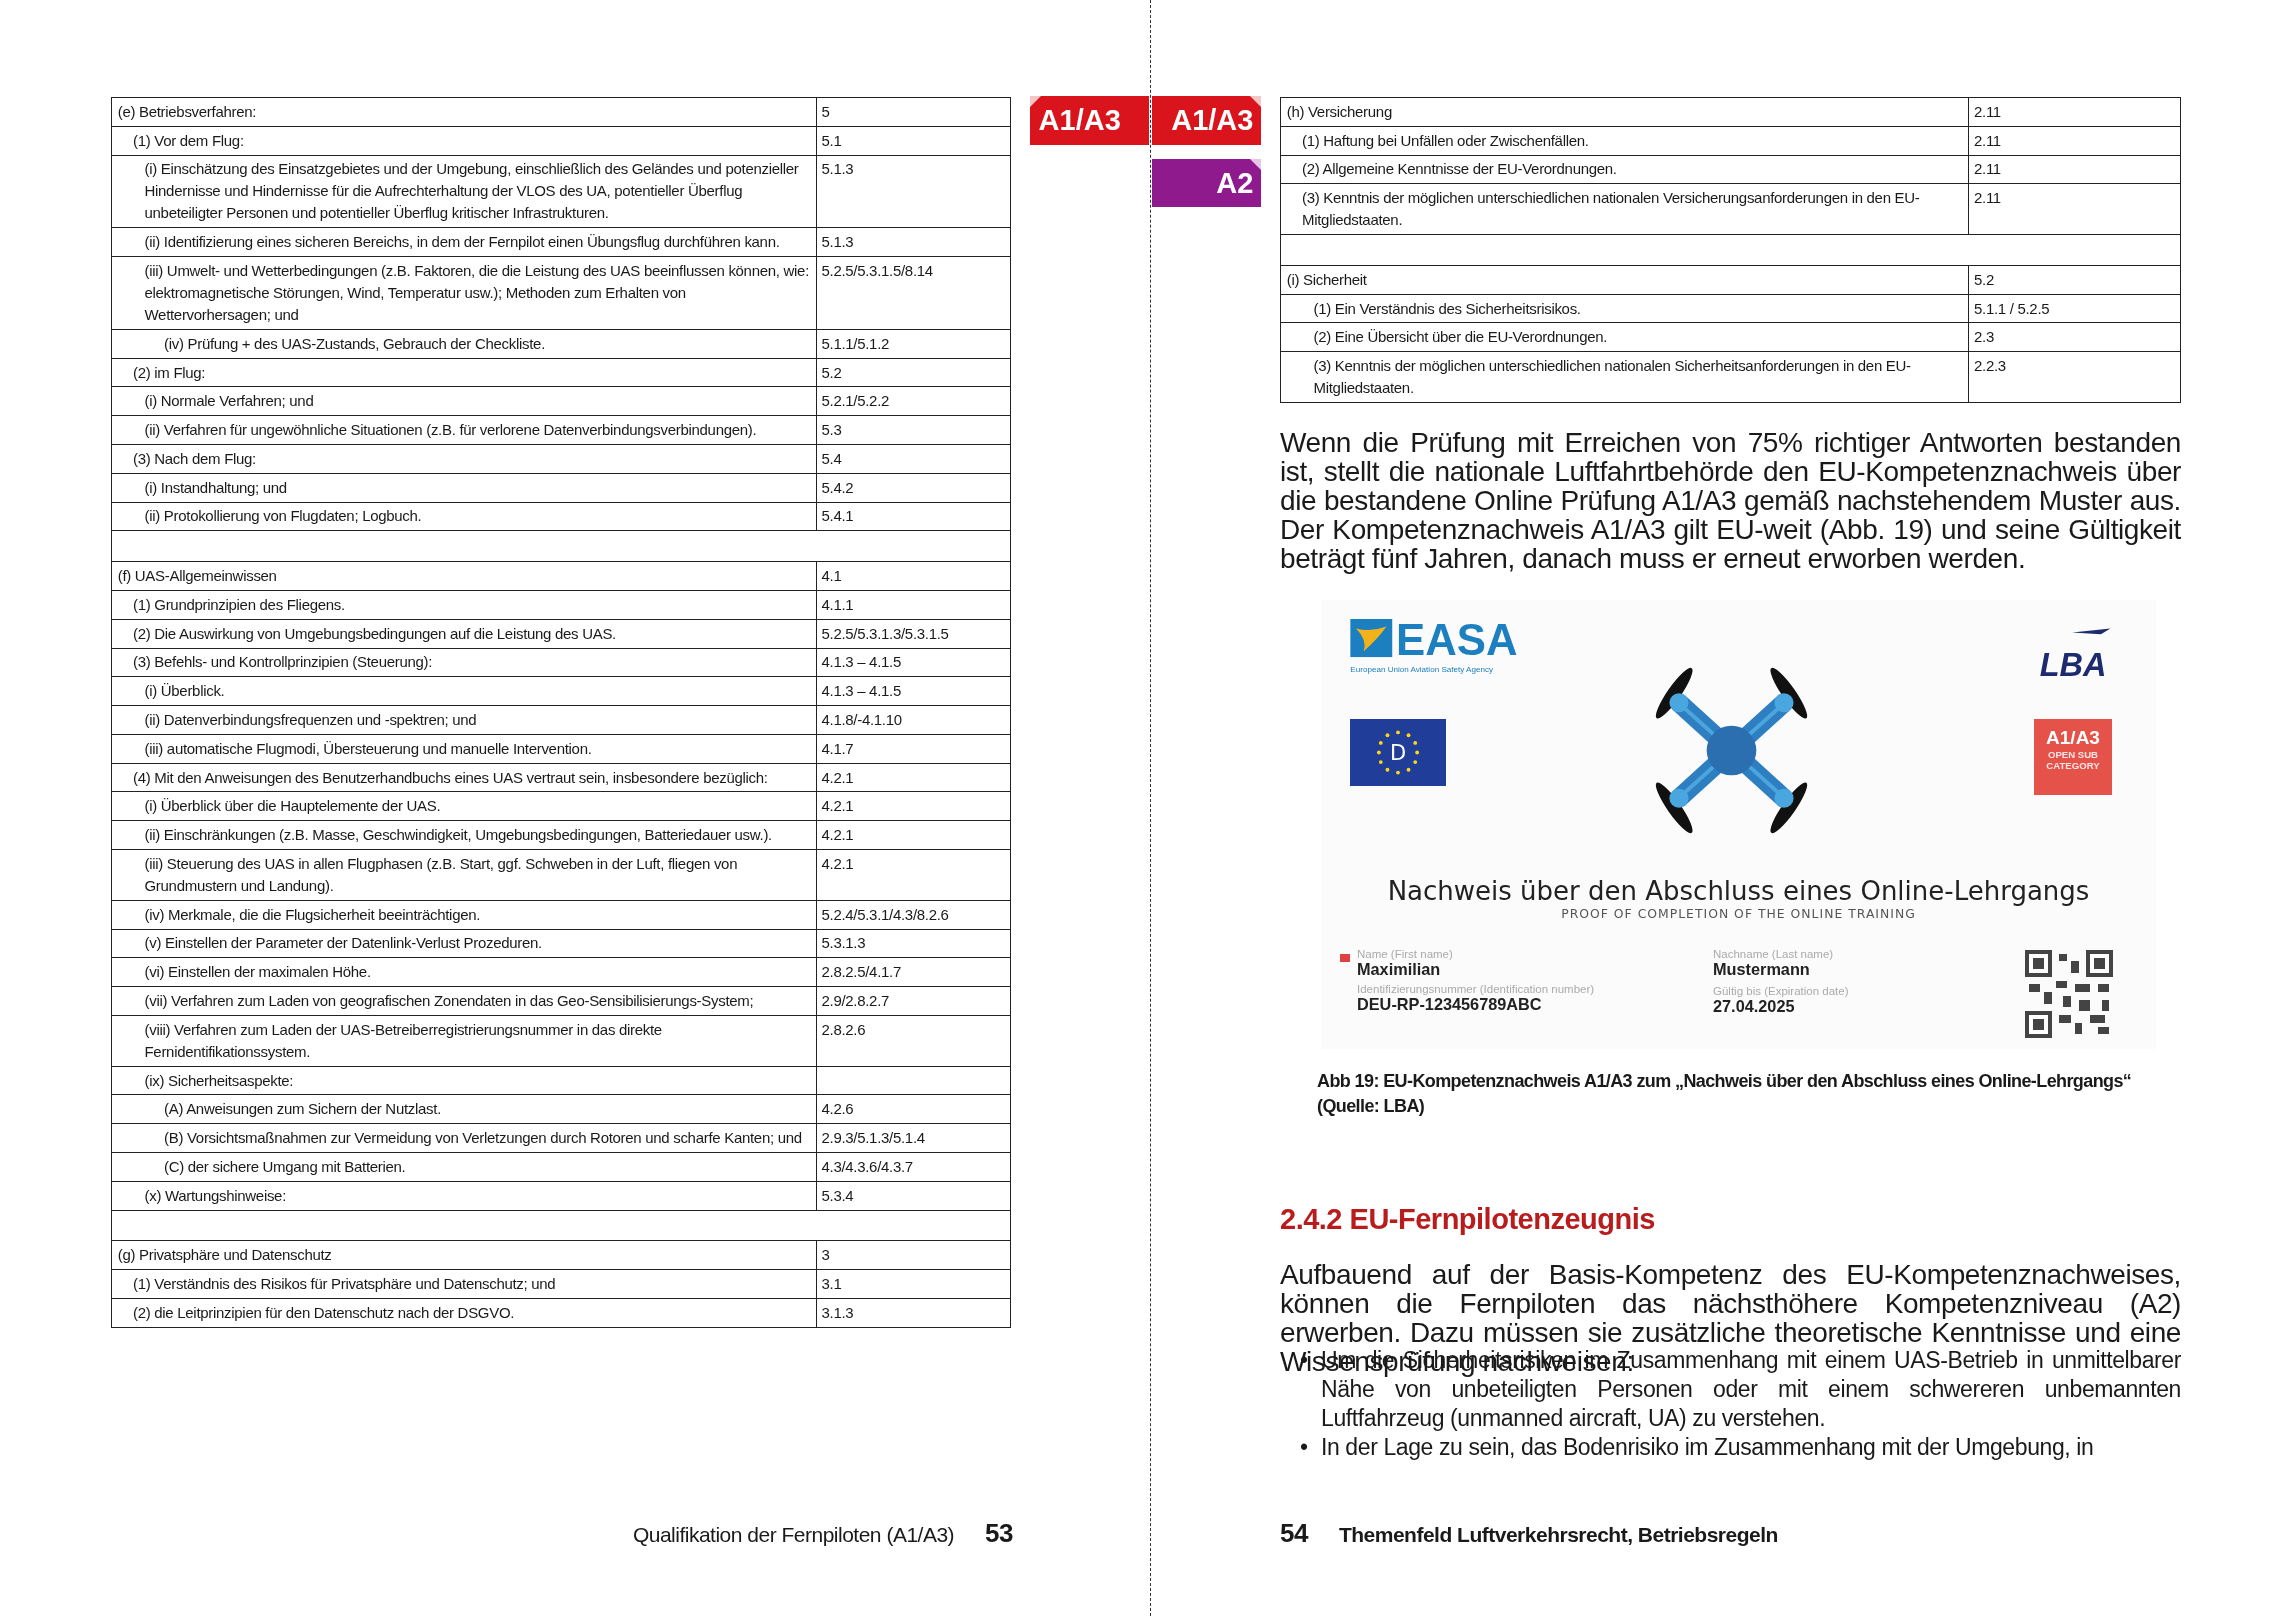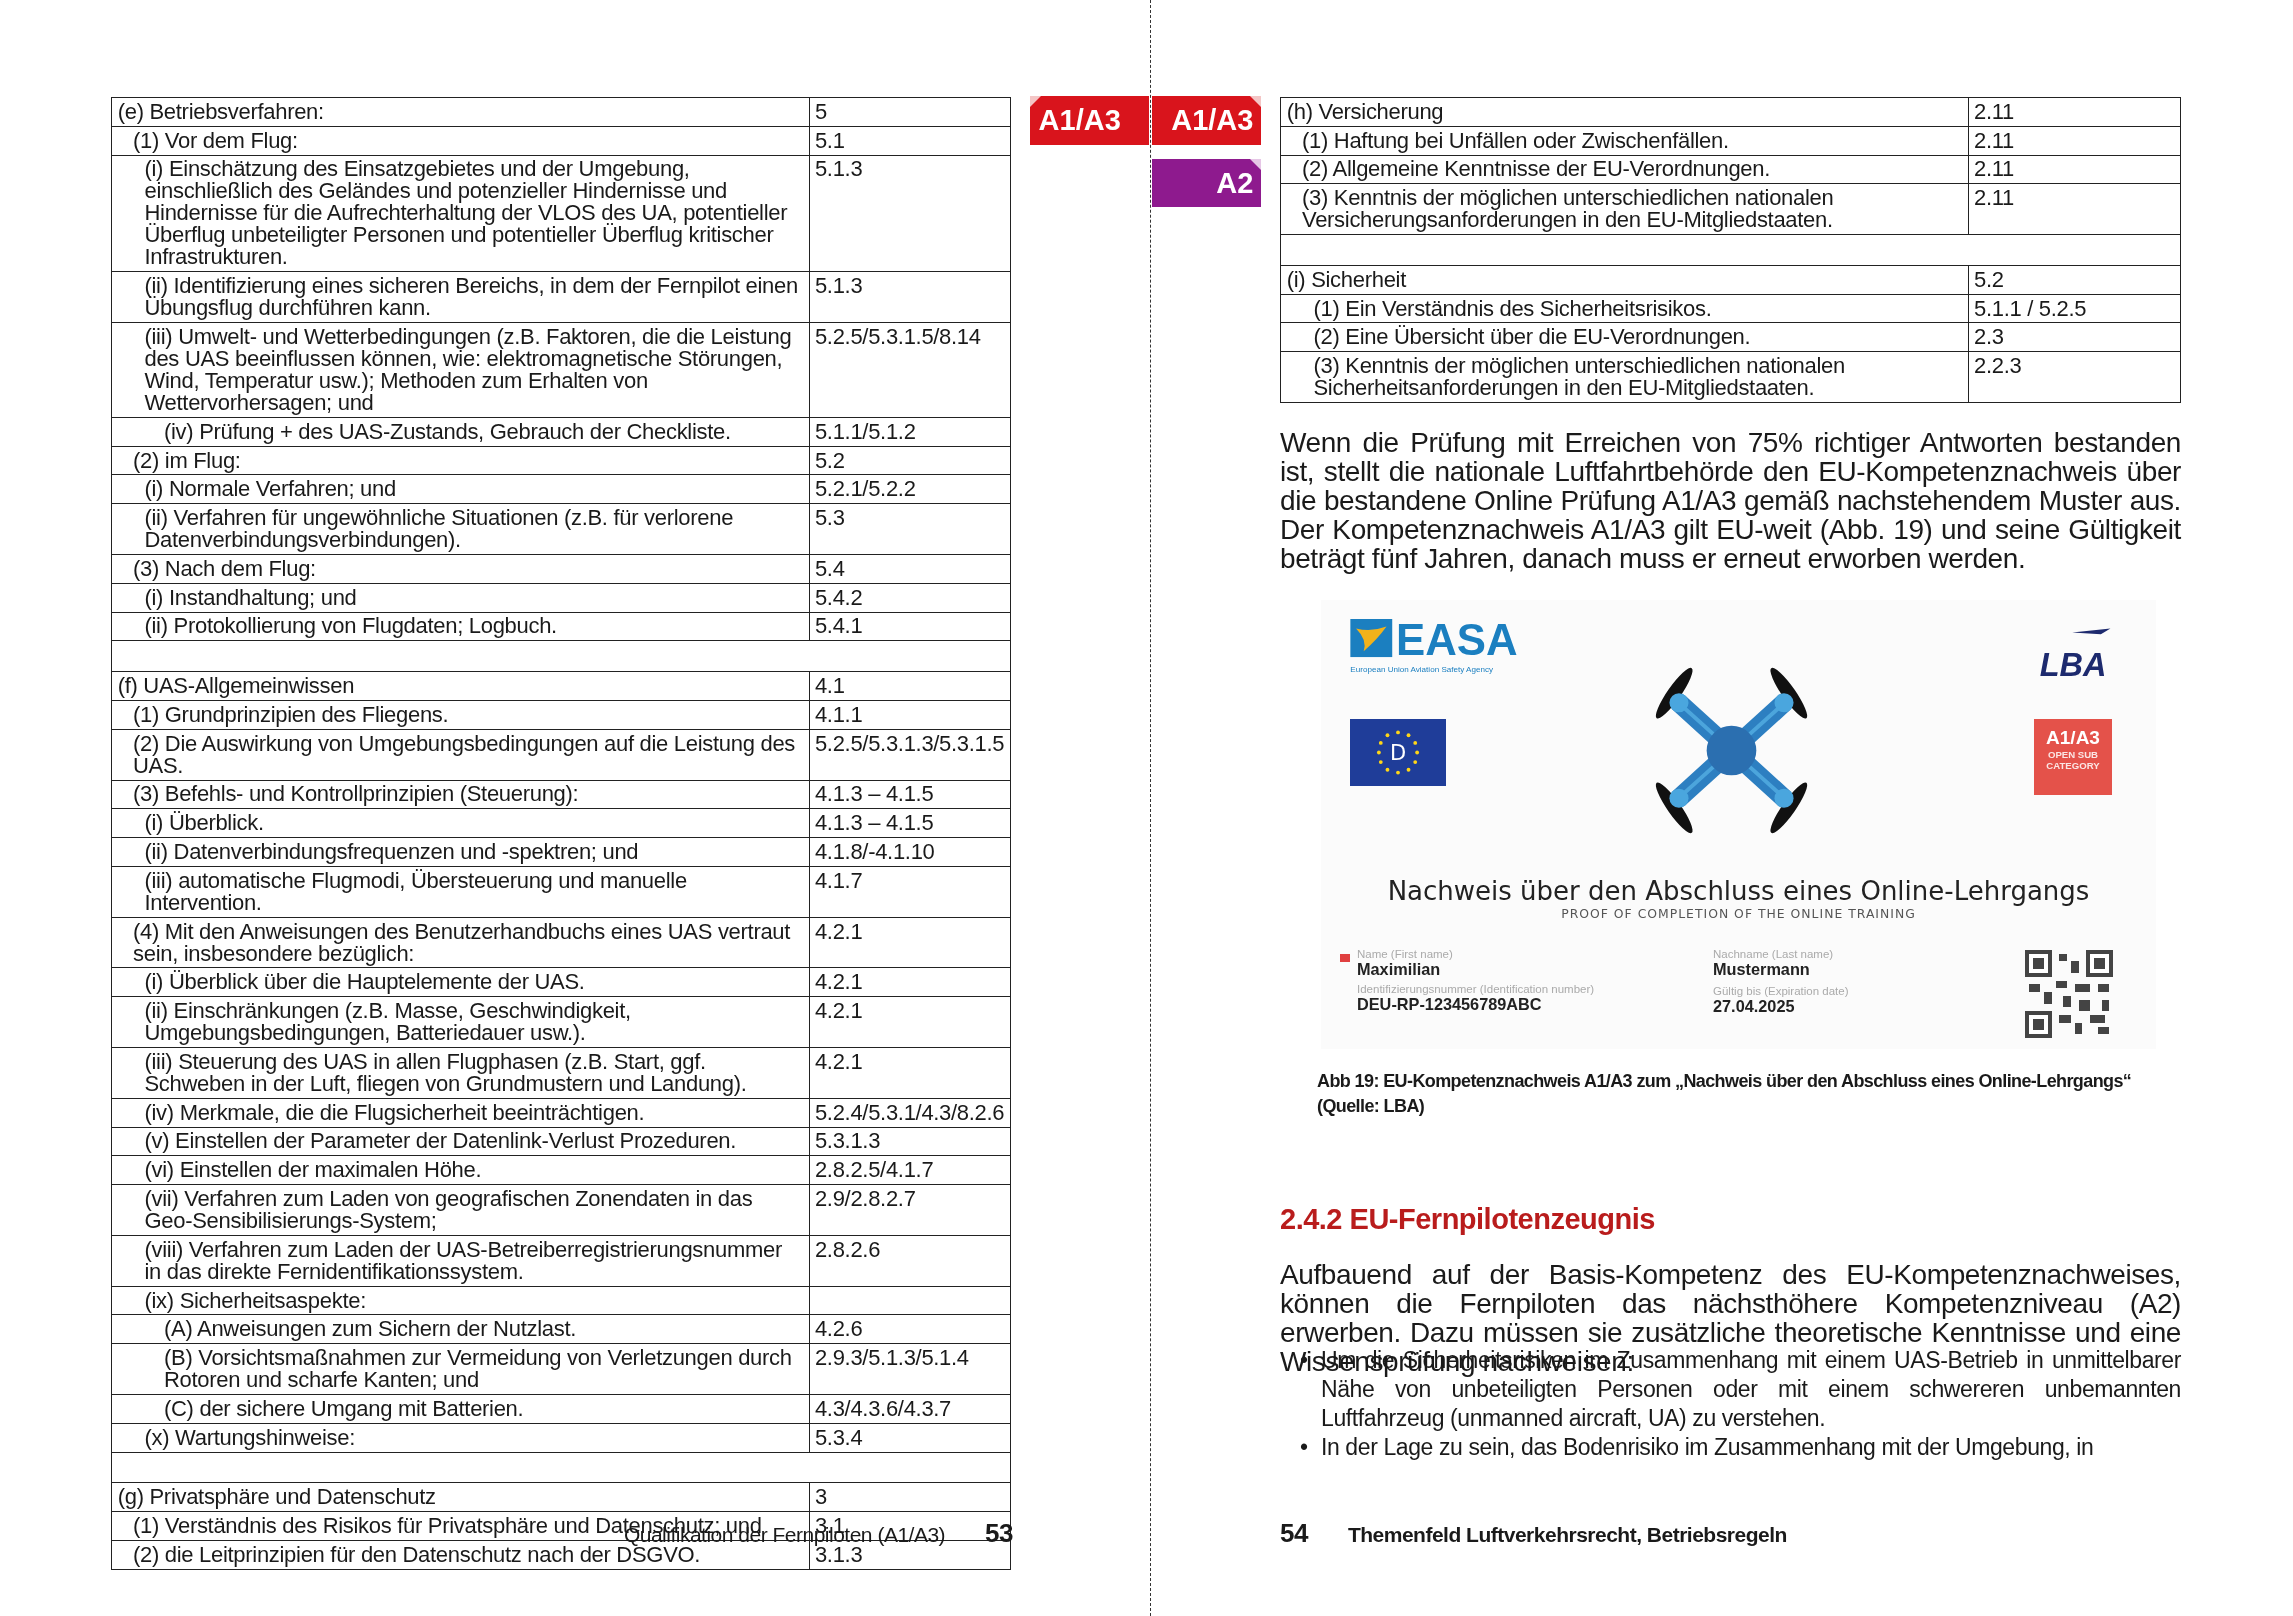--- a/index.html
+++ b/index.html
@@ -1,18 +1,18 @@
 <!DOCTYPE html>
 <html><head>
 <meta charset="utf-8">
 <style>
   html,body{margin:0;padding:0;background:#fff;}
   body{width:2293px;height:1616px;position:relative;overflow:hidden;font-family:"Liberation Sans",sans-serif;color:#1a1a1a;}
   .spine{position:absolute;left:1150px;top:0;height:1616px;border-left:1.9px dashed #333;}
-  table.req{position:absolute;border-collapse:collapse;font-family:"Liberation Sans",sans-serif;font-size:22px;line-height:22px;letter-spacing:-0.3px;}
+  table.req{position:absolute;border-collapse:collapse;font-family:"Liberation Sans",sans-serif;font-size:15px;line-height:22px;letter-spacing:-0.3px;}
   table.req td{border:1.9px solid #222;padding:2.9px 5.7px 2.9px 5.7px;vertical-align:top;}
   table.req td.ref{padding-left:4.8px;}
   table.req tr.blank td{height:24px;border-left:1.9px solid #222;border-right:1.9px solid #222;}
   table.req tr.blank td.c1{border-right:none;}
   table.req tr.blank td.c2{border-left:none;}
   .l0{padding-left:5.7px!important}
   .l1{padding-left:21px!important}
   .l2{padding-left:32.5px!important}
   .l3{padding-left:52px!important}
   #left-table{left:111px;top:97px;width:900px;}
@@ -29,21 +29,21 @@
   #tab-right-a2::after{right:0;border-width:0 11.5px 11.5px 0;border-color:transparent #e6c6e6 transparent transparent;}
   .para{position:absolute;left:1280px;width:901px;font-size:28px;line-height:29px;text-align:justify;letter-spacing:-0.4px;}
   #intro-para{top:428px;}
   #cert{position:absolute;left:1321px;top:600px;width:835px;height:449px;background:#fbfbfb;}
   #caption{position:absolute;left:1317px;top:1069px;width:860px;font-size:18px;line-height:25px;font-weight:bold;letter-spacing:-0.6px;}
   #section-heading{position:absolute;left:1280px;top:1203px;font-size:29px;font-weight:bold;color:#b91c1c;letter-spacing:-0.5px;}
   #body-para{top:1260px;}
   .bullets{position:absolute;left:1300px;top:1346px;width:881px;font-size:23px;line-height:29px;text-align:justify;letter-spacing:-0.4px;}
   .bullet{display:flex;}
   .bullet .dot{width:21px;flex:none;}
-  .footer{position:absolute;top:1518px;font-size:21px;letter-spacing:-0.5px;display:flex;align-items:baseline;gap:40px;}
+  .footer{position:absolute;top:1518px;font-size:21px;letter-spacing:-0.5px;display:flex;align-items:baseline;gap:31px;}
   .footer .pn{font-size:26px;font-weight:bold;}
   #footer-left{right:1280px;}
   #footer-right{left:1280px;}
   #footer-right .ft{font-weight:bold;}
   
   .cert-el{position:absolute;}
   #easa-logo{left:29px;top:19px;}
   #eu-flag{left:29px;top:119px;width:96px;height:67px;background:#1f3d99;}
   #lba-logo{left:713px;top:19px;}
   #a1a3-badge{left:713px;top:119px;width:78px;height:76px;background:#e4524a;color:#fff;text-align:center;font-weight:bold;}

